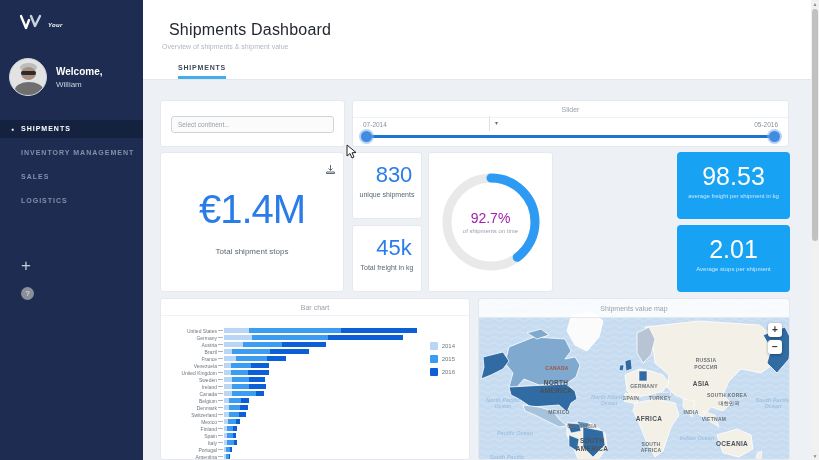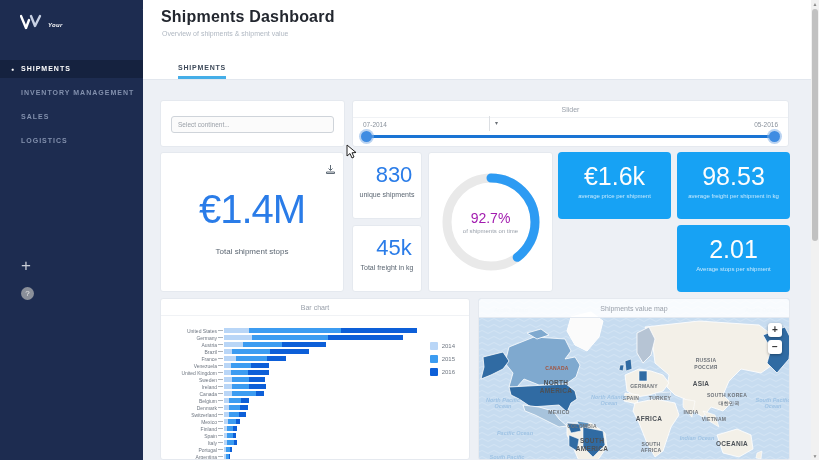--- a/index.html
+++ b/index.html
@@ -25,21 +25,21 @@
   .side-item.active { background:#15223f; color:#ffffff; }
   .side-item.active .bullet { display:inline; }
   .bullet { display:none; position:absolute; left:11px; top:0; font-size:5px; }
   .plus-btn { position:absolute; left:21px; top:256px; color:#c9cdd6; font-size:17px; font-weight:300; cursor:pointer; }
   .help-btn { position:absolute; left:21px; top:287px; width:13px; height:13px; border-radius:50%;
               background:#8a8f99; color:#e9e9e9; font-size:8px; text-align:center; line-height:13px; cursor:pointer; }
 
   
   .main { position:absolute; left:143px; top:0; width:668px; height:460px; }
   .header { position:relative; background:#fff; height:80px; border-bottom:1px solid #e2e7ee; }
-  .page-title { padding:8px 0 0 18px; font-size:16px; font-weight:bold; color:#23272f; letter-spacing:.2px; }
+  .page-title { padding:21px 0 0 18px; font-size:16px; font-weight:normal; color:#23272f; letter-spacing:.2px;margin-left:8px; }
   .page-subtitle { padding:4px 0 0 19px; font-size:7px; color:#b0b8c2; }
   .tabs { position:absolute; left:35px; bottom:0; }
   .tab { display:inline-block; font-size:7px; font-weight:bold; color:#3e4a5a; letter-spacing:.8px;
          padding-bottom:5px; border-bottom:3px solid #45aee8; cursor:pointer; }
 
   .panel { position:absolute; background:#fff; border:1px solid #e5e9ef; border-radius:3px; }
   .panel-title { font-size:7px; color:#9aa1ab; text-align:center; padding:5px 0 4px; }
   .with-divider { border-bottom:1px solid #f0f2f5; }
 
   
@@ -127,20 +127,32 @@
           <path d="M1 2 L6 14 L9 6" stroke="#ffffff" stroke-width="2.4" fill="none" stroke-linecap="round" stroke-linejoin="round"></path>
           <path d="M11 2 L15 12 L20 2" stroke="#c7d0e2" stroke-width="2.4" fill="none" stroke-linecap="round" stroke-linejoin="round"></path>
         </svg>
     </span>
     <span class="logo-text">
       <div class="small">Your</div>
       <div class="main">APPLICATION</div>
     </span>
   </div>
 
+  <div class="user">
+    <div class="avatar">
+      <div class="hair"></div>
+        <div class="face"></div>
+        <div class="glasses"></div>
+        <div class="body"></div>
+    </div>
+    <div>
+      <div class="welcome">Welcome,</div>
+      <div class="username">William</div>
+    </div>
+  </div>
 
   <div class="side-menu">
       <div class="side-item active"><span class="bullet">●</span><span>SHIPMENTS</span></div>
       <div class="side-item"><span>INVENTORY MANAGEMENT</span></div>
       <div class="side-item"><span>SALES</span></div>
       <div class="side-item"><span>LOGISTICS</span></div>
     </div>
 
   <div class="plus-btn">+</div>
   <div class="help-btn">?</div>
@@ -198,24 +210,20 @@
         <circle cx="52" cy="52" r="44" fill="none" stroke="#2d9bf3" stroke-width="9" stroke-dasharray="110 166.5" stroke-linecap="round" transform="rotate(-90 52 52)"></circle>
       </svg>
       <div class="donut-center">
         <div class="donut-pct">92.7%</div>
         <div class="donut-cap">of shipments on time</div>
       </div>
     </div>
   </div>
 
   <div class="blue-grid">
-      <div class="blue-card" style="left: 0px; top: 0px;">
-        <div class="blue-val">€1.6k</div>
-        <div class="blue-lab">average price per shipment</div>
-      </div>
       <div class="blue-card" style="left: 119px; top: 0px;">
         <div class="blue-val">98.53</div>
         <div class="blue-lab">average freight per shipment in kg</div>
       </div>
       <div class="blue-card" style="left: 119px; top: 73px;">
         <div class="blue-val">2.01</div>
         <div class="blue-lab">Average stops per shipment</div>
       </div>
     </div>
 

